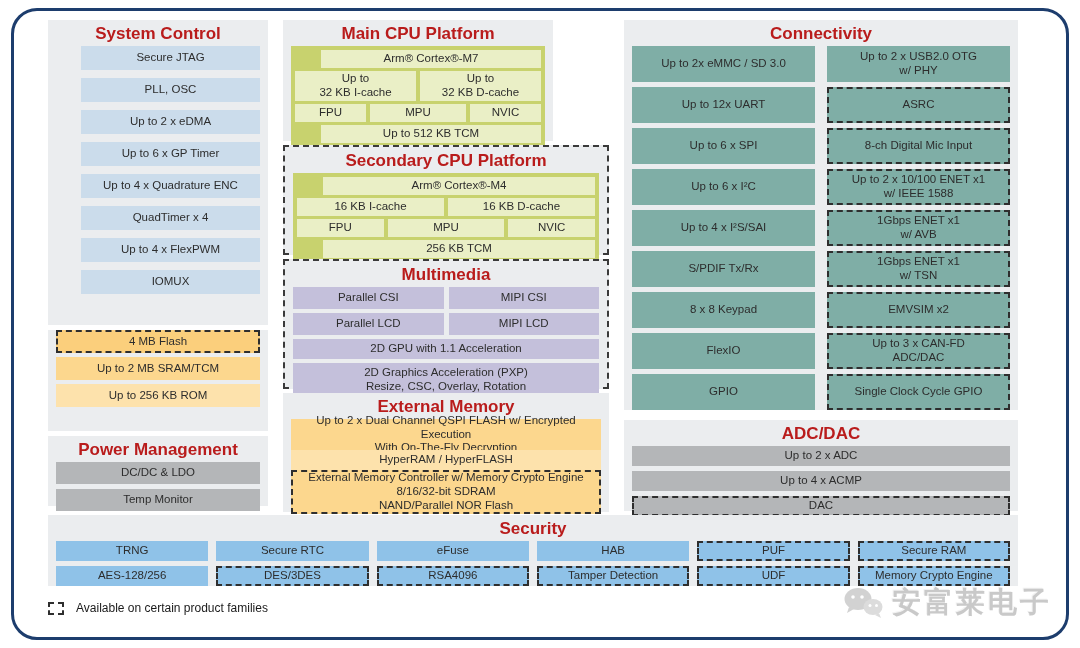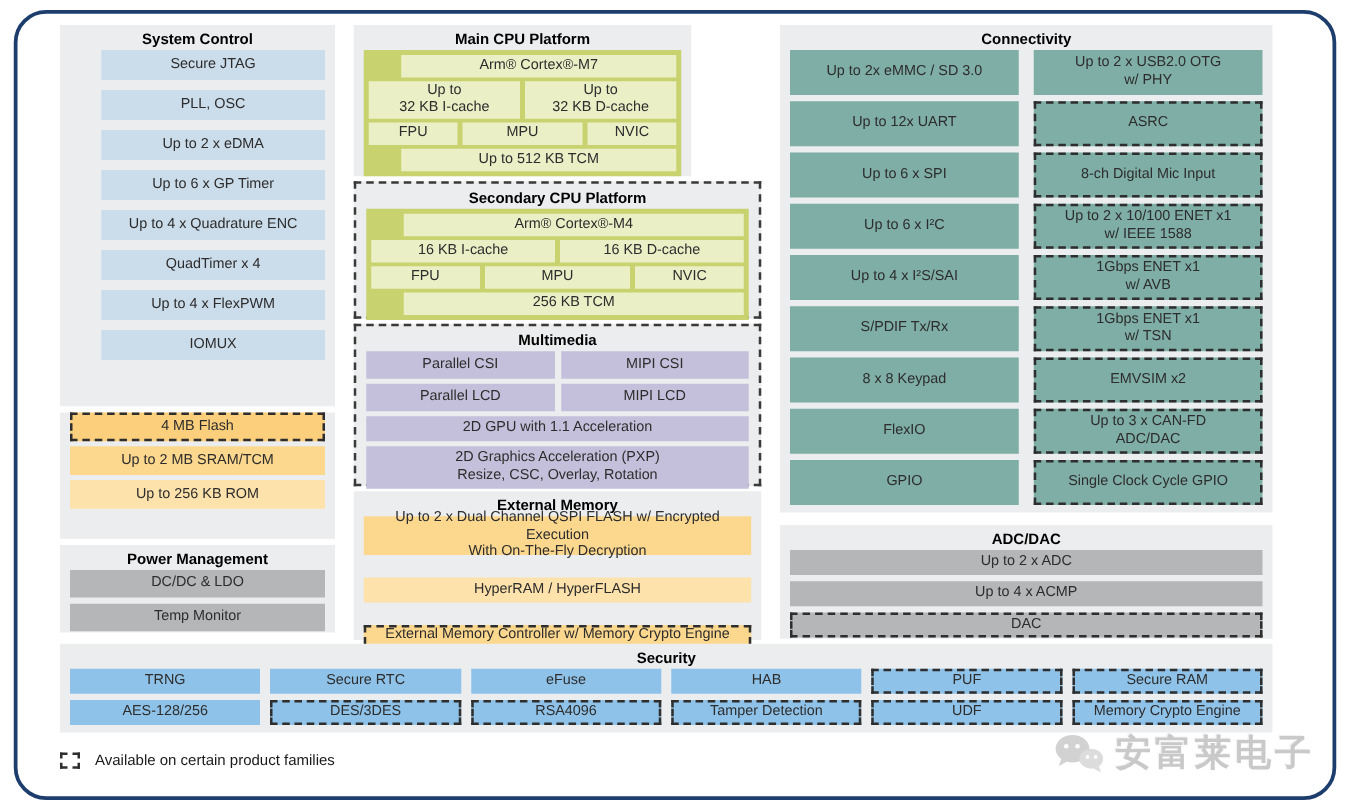--- a/index.html
+++ b/index.html
@@ -3,21 +3,21 @@
 <meta charset="utf-8">
 <style>
   * { box-sizing: border-box; margin: 0; padding: 0; }
   body { background: #fff; font-family: "Liberation Sans", sans-serif; }
   .canvas { position: relative; width: 1080px; height: 648px; background: #fff; overflow: hidden; }
   .frame { position: absolute; left: 11px; top: 8px; width: 1058px; height: 632px;
            border: 3px solid #1d3d6d; border-radius: 26px; pointer-events: none; }
 
   .panel { position: absolute; background: #ebedef; }
   .panel.dashed-panel { border: 2px dashed #3a3a3a; }
-  .panel-title { font-size: 12px; font-weight: bold; color: #000000; text-align: center; padding: 4px 0 2px; }
+  .panel-title { font-size: 17px; font-weight: bold; color: #b91c1c; text-align: center; padding: 4px 0 2px; }
 
   .stack { display: flex; flex-direction: column; padding: 0 8px; }
   .box { display: flex; align-items: center; justify-content: center; text-align: center;
          font-size: 11.5px; color: #2d2d2d; line-height: 1.2; white-space: pre-line; }
   .dashed { border: 2px dashed #2e2e2e; }
 
   .blue   { background: #cbdceb; }
   .teal   { background: #7faea6; }
   .secblue{ background: #8fc2e8; }
   .gray   { background: #b4b6b8; }
@@ -50,21 +50,21 @@
   .cpu-row .box.wide { flex: 1.35; }
   #mcpu .cache-row .box { height: 30px; }
   .cpu-panel > .box { height: 18px; margin-left: 26px; }
 
   #mm .stack { gap: 4px; }
   .mm-row { display: flex; gap: 5px; }
   .mm-row .box { flex: 1; height: 22px; }
   #mm .full1 { height: 20px; }
   #mm .full2 { height: 34px; }
 
-  #em .stack { gap: 18px; }
+  #em .stack { gap: 0; }
   #em .b1 { height: 31px; }
   #em .b2 { height: 20px; }
   #em .b3 { height: 44px; }
 
   
   #conn { left: 624px; top: 20px; width: 394px; height: 390px; }
   .conn-cols { display: flex; gap: 12px; padding: 0 8px; }
   .conn-col { flex: 1; display: flex; flex-direction: column; gap: 5px; }
   .conn-col .box { height: 36px; }
 

